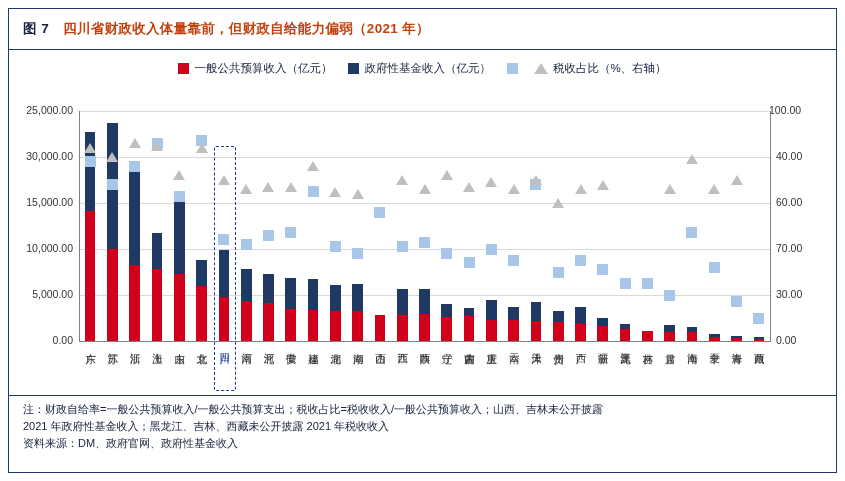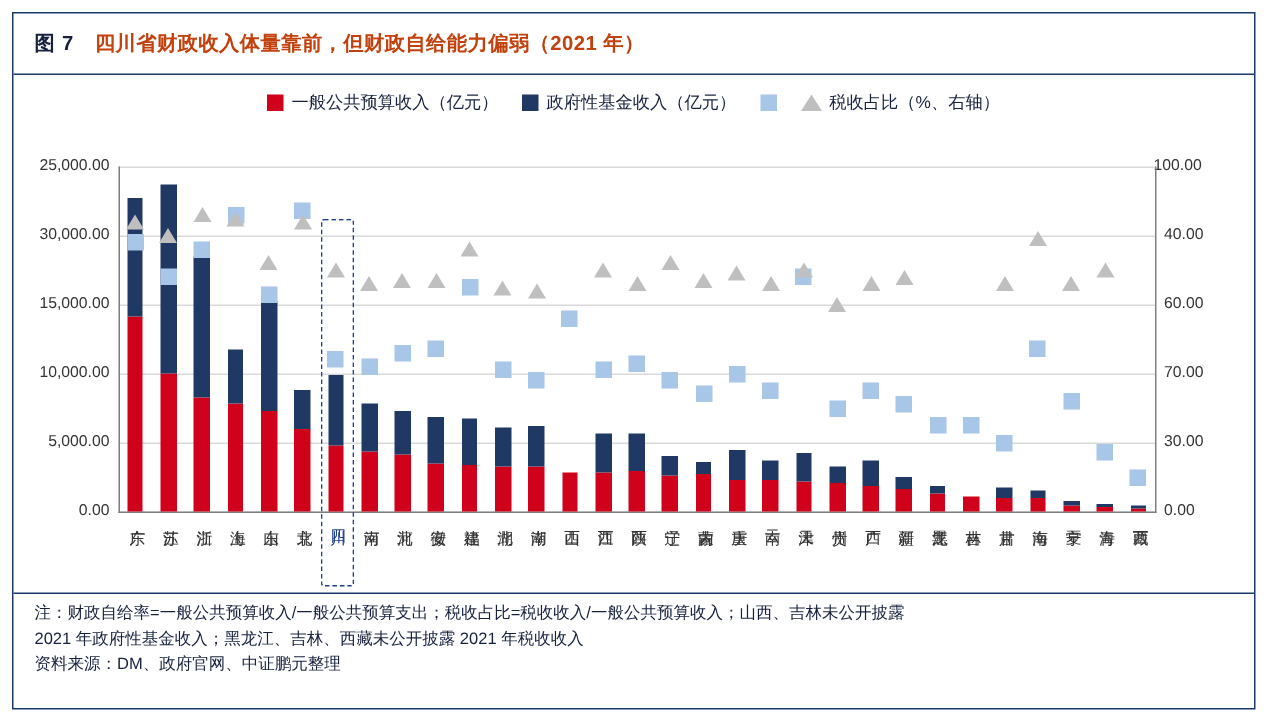--- a/index.html
+++ b/index.html
@@ -283,16 +283,16 @@
       <div class="bar" style="left: 744.505px; top: 255.584px; width: 10.6994px; height: 2.024px; background: rgb(31, 56, 100);"></div>
       <div class="sq" style="left: 744.355px; top: 231.5px; width: 11px; height: 11px;"></div>
       <div class="cat-label" style="left: 743.855px; top: 264px;">西藏</div>
       <div class="highlight-box" style="left: 204.634px; top: 65px; width: 20.5071px; height: 243px;"></div>
     </div>
 
   <div class="hr-bottom"></div>
   <div class="notes">
     <div>注：财政自给率=一般公共预算收入/一般公共预算支出；税收占比=税收收入/一般公共预算收入；山西、吉林未公开披露</div>
     <div>2021 年政府性基金收入；黑龙江、吉林、西藏未公开披露 2021 年税收收入</div>
-    <div>资料来源：DM、政府官网、中证鹏元整理</div>
+    <div>资料来源：DM、政府官网、政府性基金收入</div>
   </div>
 
 </div>
 
 </body></html>

